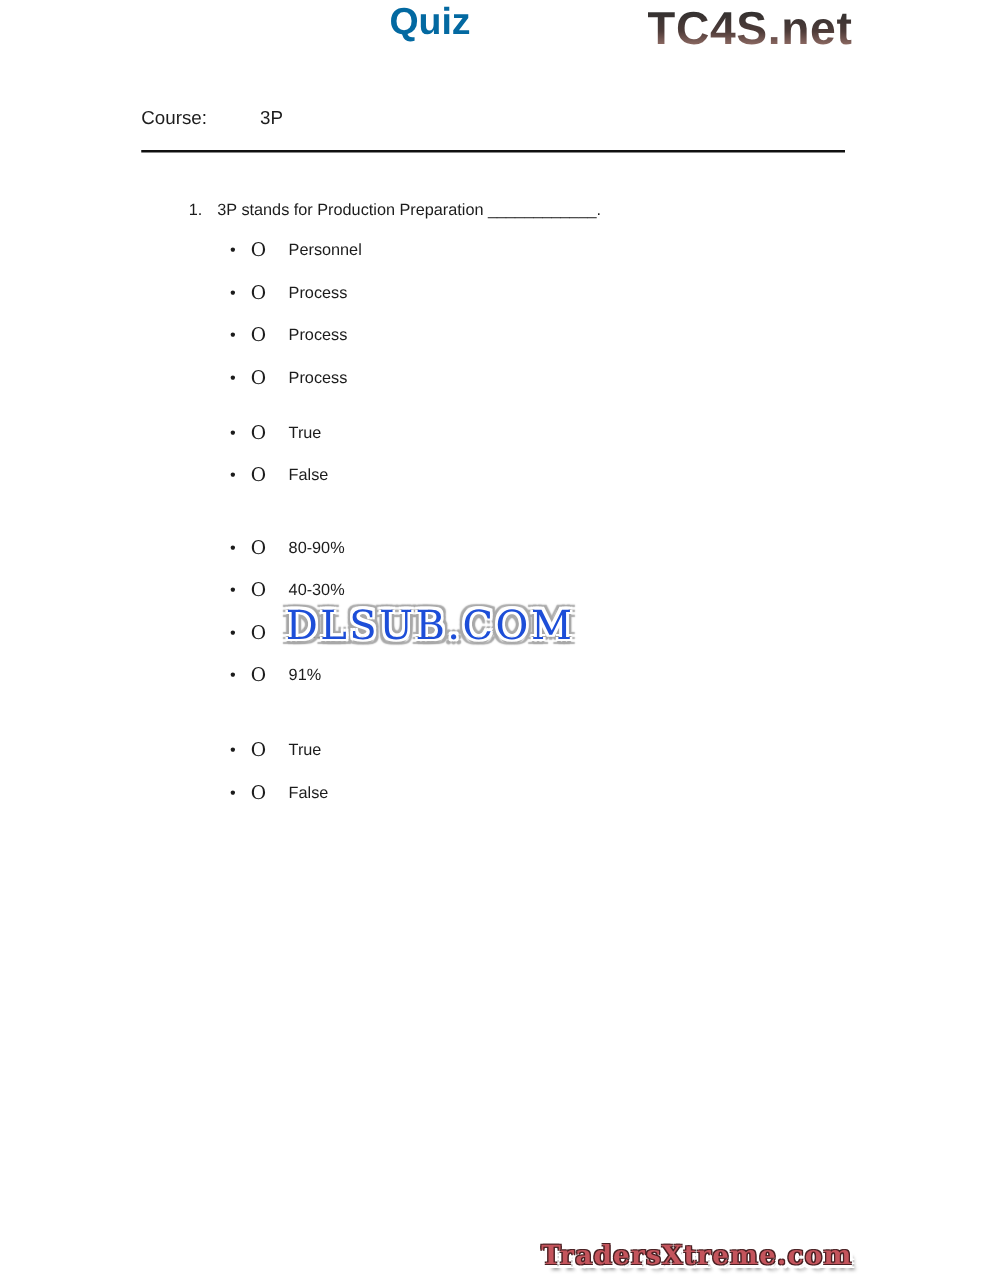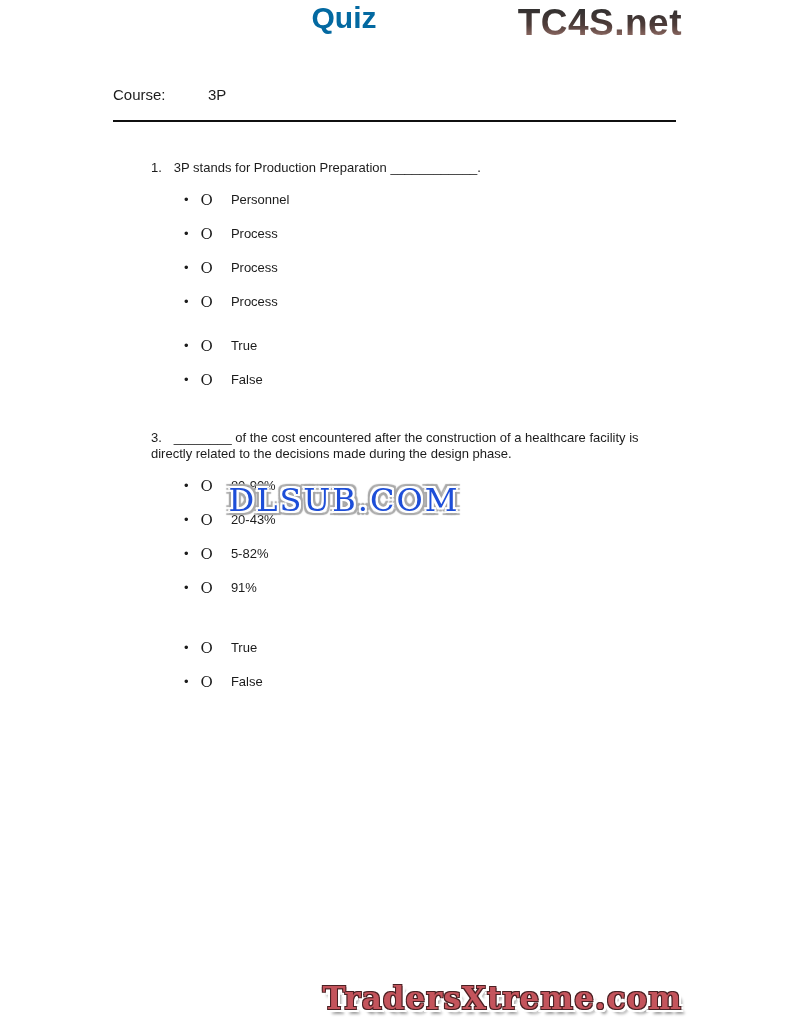--- a/index.html
+++ b/index.html
@@ -28,21 +28,21 @@
     color:#1d4ed8;z-index:5;
     text-shadow:
       -2px -2px 0 #fff, 2px -2px 0 #fff, -2px 2px 0 #fff, 2px 2px 0 #fff,
       -2px 0 0 #fff, 2px 0 0 #fff, 0 -2px 0 #fff, 0 2px 0 #fff,
       -4px -4px 1px #a8a8a8, 4px -4px 1px #a8a8a8, -4px 4px 1px #a8a8a8, 4px 4px 1px #a8a8a8,
       -4px 0 1px #a8a8a8, 4px 0 1px #a8a8a8, 0 -4px 1px #a8a8a8, 0 4px 1px #a8a8a8;
   }
   .wm-bottom{
     position:absolute;bottom:8px;right:6px;
     font-family:"DejaVu Serif",serif;font-weight:bold;
-    font-size:31px;letter-spacing:1px;white-space:nowrap;
+    font-size:21px;letter-spacing:1px;white-space:nowrap;
     color:#c4545c;z-index:5;
     text-shadow:
       -1px -1px 0 #4a2023, 1px -1px 0 #4a2023, -1px 1px 0 #4a2023, 1px 1px 0 #4a2023,
       -3px -3px 0 #fff, 3px -3px 0 #fff, -3px 3px 0 #fff, 3px 3px 0 #fff,
       -3px 0 0 #fff, 3px 0 0 #fff, 0 -3px 0 #fff, 0 3px 0 #fff,
       4px 5px 3px #9a9a9a;
   }
   
   header{position:relative;height:38px;}
   .logo{
@@ -128,30 +128,29 @@
         <span class="opt-label">True</span>
       </div>
       <div class="option">
         <span class="bullet">•</span>
         <span class="radio">O</span>
         <span class="opt-label">False</span>
       </div>
     </section>
 
     <section class="question">
-      <p class="q-text"><span class="q-num">3.</span><span>________ of the cost encountered after the construction of a healthcare facility is directly related to the decisions made during the design phase.</span></p>
       <div class="option">
         <span class="bullet">•</span>
         <span class="radio">O</span>
         <span class="opt-label">80-90%</span>
       </div>
       <div class="option">
         <span class="bullet">•</span>
         <span class="radio">O</span>
-        <span class="opt-label">20-43%</span>
+        <span class="opt-label">40-30%</span>
       </div>
       <div class="option">
         <span class="bullet">•</span>
         <span class="radio">O</span>
         <span class="opt-label">5-82%</span>
       </div>
       <div class="option">
         <span class="bullet">•</span>
         <span class="radio">O</span>
         <span class="opt-label">91%</span>

